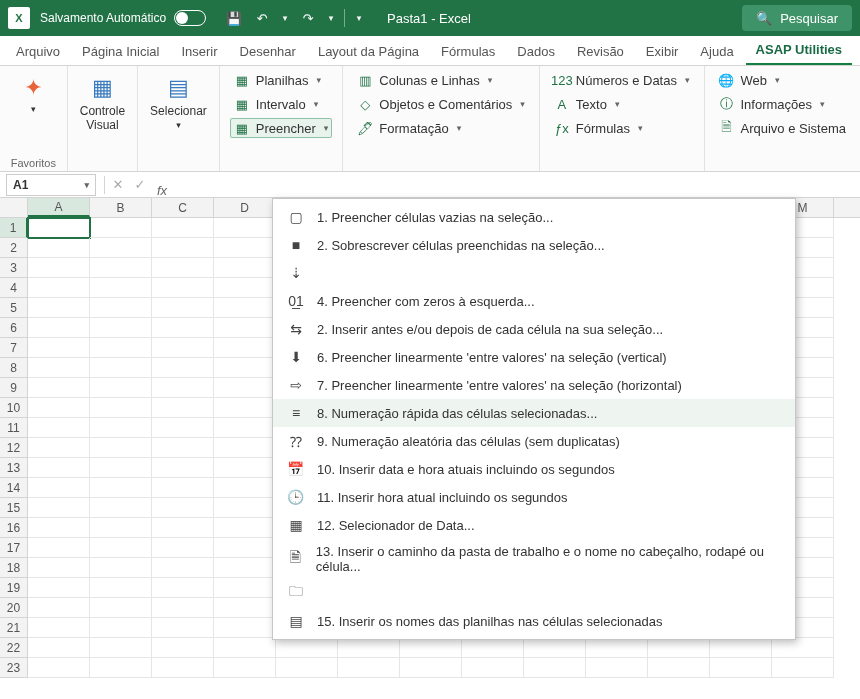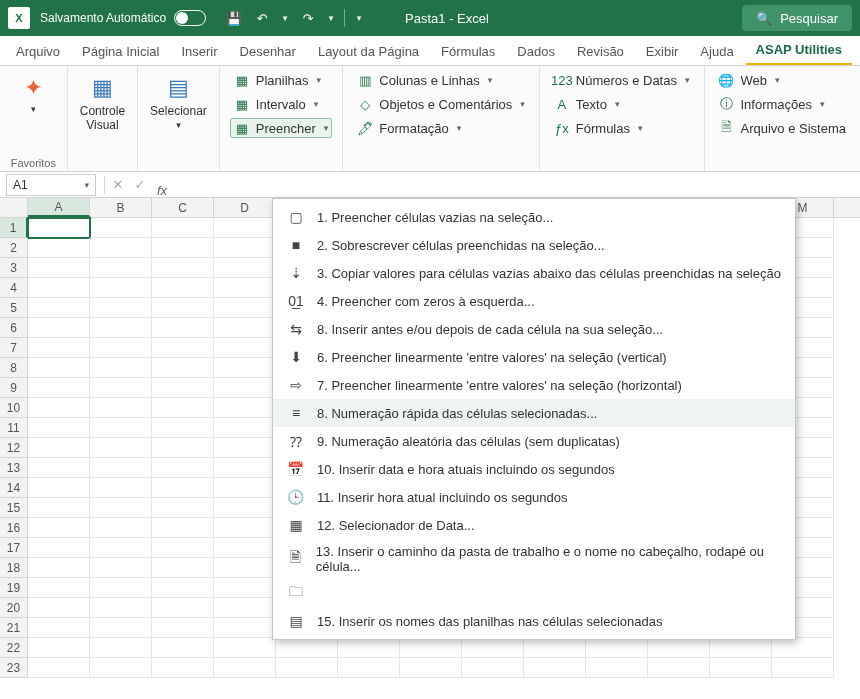--- a/index.html
+++ b/index.html
@@ -5,44 +5,44 @@
 * { margin: 0; padding: 0; box-sizing: border-box; font-family: "Segoe UI", Arial, sans-serif; }
 body { background: #fff; width: 860px; height: 699px; overflow: hidden; font-size: 13px; color: #333; }
 
 .titlebar { background: #217346; height: 36px; display: flex; align-items: center; padding: 0 8px; color: #fff; }
 .titlebar .app-icon { width: 22px; height: 22px; background: #fff; color: #217346; font-weight: bold; font-size: 11px; display: flex; align-items: center; justify-content: center; border-radius: 2px; margin-right: 10px; }
 .titlebar .autosave-label { font-size: 12px; margin-right: 8px; }
 .titlebar .toggle { width: 32px; height: 16px; border: 1px solid #fff; border-radius: 10px; position: relative; margin-right: 14px; }
 .titlebar .toggle::after { content: ""; width: 12px; height: 12px; background: #fff; border-radius: 50%; position: absolute; top: 1px; left: 1px; }
 .titlebar .qat-icon { width: 20px; height: 20px; margin: 0 4px; display: flex; align-items: center; justify-content: center; opacity: .95; cursor: pointer; }
 .titlebar .qat-sep { width: 1px; height: 18px; background: rgba(255,255,255,.4); margin: 0 4px; }
-.titlebar .doc-title { margin-left: 36px; font-size: 13px; }
+.titlebar .doc-title { margin-left: 18px; font-size: 13px; }
 .titlebar .search-box { margin-left: auto; background: #3f9368; border-radius: 4px; height: 26px; display: flex; align-items: center; padding: 0 14px; gap: 8px; cursor: text; }
 .titlebar .search-box span { font-size: 13px; color: #fff; }
 
 .tabs { height: 30px; display: flex; align-items: flex-end; border-bottom: 1px solid #d4d4d4; padding: 0 6px; gap: 2px; }
 .tabs .tab { padding: 6px 10px; font-size: 13px; color: #555; cursor: pointer; }
-.tabs .tab.active { color: #196b45; border-bottom: 2px solid #eab308; font-weight: 600; }
+.tabs .tab.active { color: #196b45; border-bottom: 2px solid #15803d; font-weight: 600; }
 
 .ribbon { height: 106px; border-bottom: 1px solid #d4d4d4; display: flex; background: #fbfbfb; }
 .ribbon-group { border-right: 1px solid #e2e2e2; padding: 4px 10px 2px 10px; display: flex; flex-direction: column; }
 .ribbon-group.narrow { align-items: center; justify-content: flex-start; }
 .big-btn { display: flex; flex-direction: column; align-items: center; gap: 2px; padding: 4px 2px; cursor: pointer; }
 .big-btn .bicon { width: 32px; height: 28px; display: flex; align-items: center; justify-content: center; font-size: 22px; }
 .big-btn .blabel { font-size: 12px; text-align: center; line-height: 1.2; }
 .big-btn .drop { font-size: 9px; }
 .group-label { font-size: 11px; color: #666; text-align: center; margin-top: auto; }
 .cmd-col { display: flex; flex-direction: column; gap: 4px; }
 .cmd { display: flex; align-items: center; gap: 6px; font-size: 13px; padding: 2px 4px; cursor: pointer; white-space: nowrap; }
 .cmd.active { border: 1px solid #8fc1a9; background: #e8f3ec; border-radius: 2px; padding: 1px 3px; }
 .cmd .cicon { width: 16px; height: 16px; display: inline-flex; align-items: center; justify-content: center; font-size: 13px; color: #217346; }
 .cmd .dd { font-size: 9px; color: #666; margin-left: 2px; }
 
 .formula-bar { height: 26px; border-bottom: 1px solid #d4d4d4; display: flex; align-items: center; background: #fff; }
-.name-box { width: 90px; height: 22px; border: 1px solid #ccc; margin: 0 6px; padding: 0 6px; font-size: 12px; display: flex; align-items: center; justify-content: space-between; }
+.name-box { width: 90px; height: 22px; border: 1px solid #ccc; margin: 0 6px; padding: 0 6px; font-size: 12px; display: flex; align-items: center; justify-content: space-between; font-weight: bold; }
 .name-box .dd { font-size: 9px; color: #666; }
 .fb-sep { width: 1px; height: 18px; background: #d4d4d4; margin: 0 2px; }
 .fb-btn { width: 22px; text-align: center; color: #aaa; font-size: 13px; cursor: pointer; }
 .fx { font-style: italic; color: #666; margin-top: 12px; }
 .formula-input { flex: 1; height: 22px; border: none; outline: none; padding: 0 6px; font-size: 12px; }
 
 .grid-area { position: relative; }
 .col-headers { display: flex; height: 20px; background: #f3f3f3; border-bottom: 1px solid #d4d4d4; }
 .corner { width: 28px; border-right: 1px solid #d4d4d4; background: #f3f3f3; }
 .col-h { width: 62px; border-right: 1px solid #d4d4d4; font-size: 12px; color: #555; display: flex; align-items: center; justify-content: center; }
@@ -599,29 +599,28 @@
       <div class="item">
         <span class="iicon">▢</span>
         <span class="ilabel">1. Preencher células vazias na seleção...</span>
       </div>
       <div class="item">
         <span class="iicon">■</span>
         <span class="ilabel">2. Sobrescrever células preenchidas na seleção...</span>
       </div>
       <div class="item">
         <span class="iicon">⇣</span>
-        <span class="ilabel">3. Copiar valores para células vazias abaixo das células preenchidas na seleção</span>
       </div>
       <div class="item">
         <span class="iicon">0̲1</span>
         <span class="ilabel">4. Preencher com zeros à esquerda...</span>
       </div>
       <div class="item">
         <span class="iicon">⇆</span>
-        <span class="ilabel">8. Inserir antes e/ou depois de cada célula na sua seleção...</span>
+        <span class="ilabel">2. Inserir antes e/ou depois de cada célula na sua seleção...</span>
       </div>
       <div class="item">
         <span class="iicon">⬇</span>
         <span class="ilabel">6. Preencher linearmente 'entre valores' na seleção (vertical)</span>
       </div>
       <div class="item">
         <span class="iicon">⇨</span>
         <span class="ilabel">7. Preencher linearmente 'entre valores' na seleção (horizontal)</span>
       </div>
       <div class="item hl">

